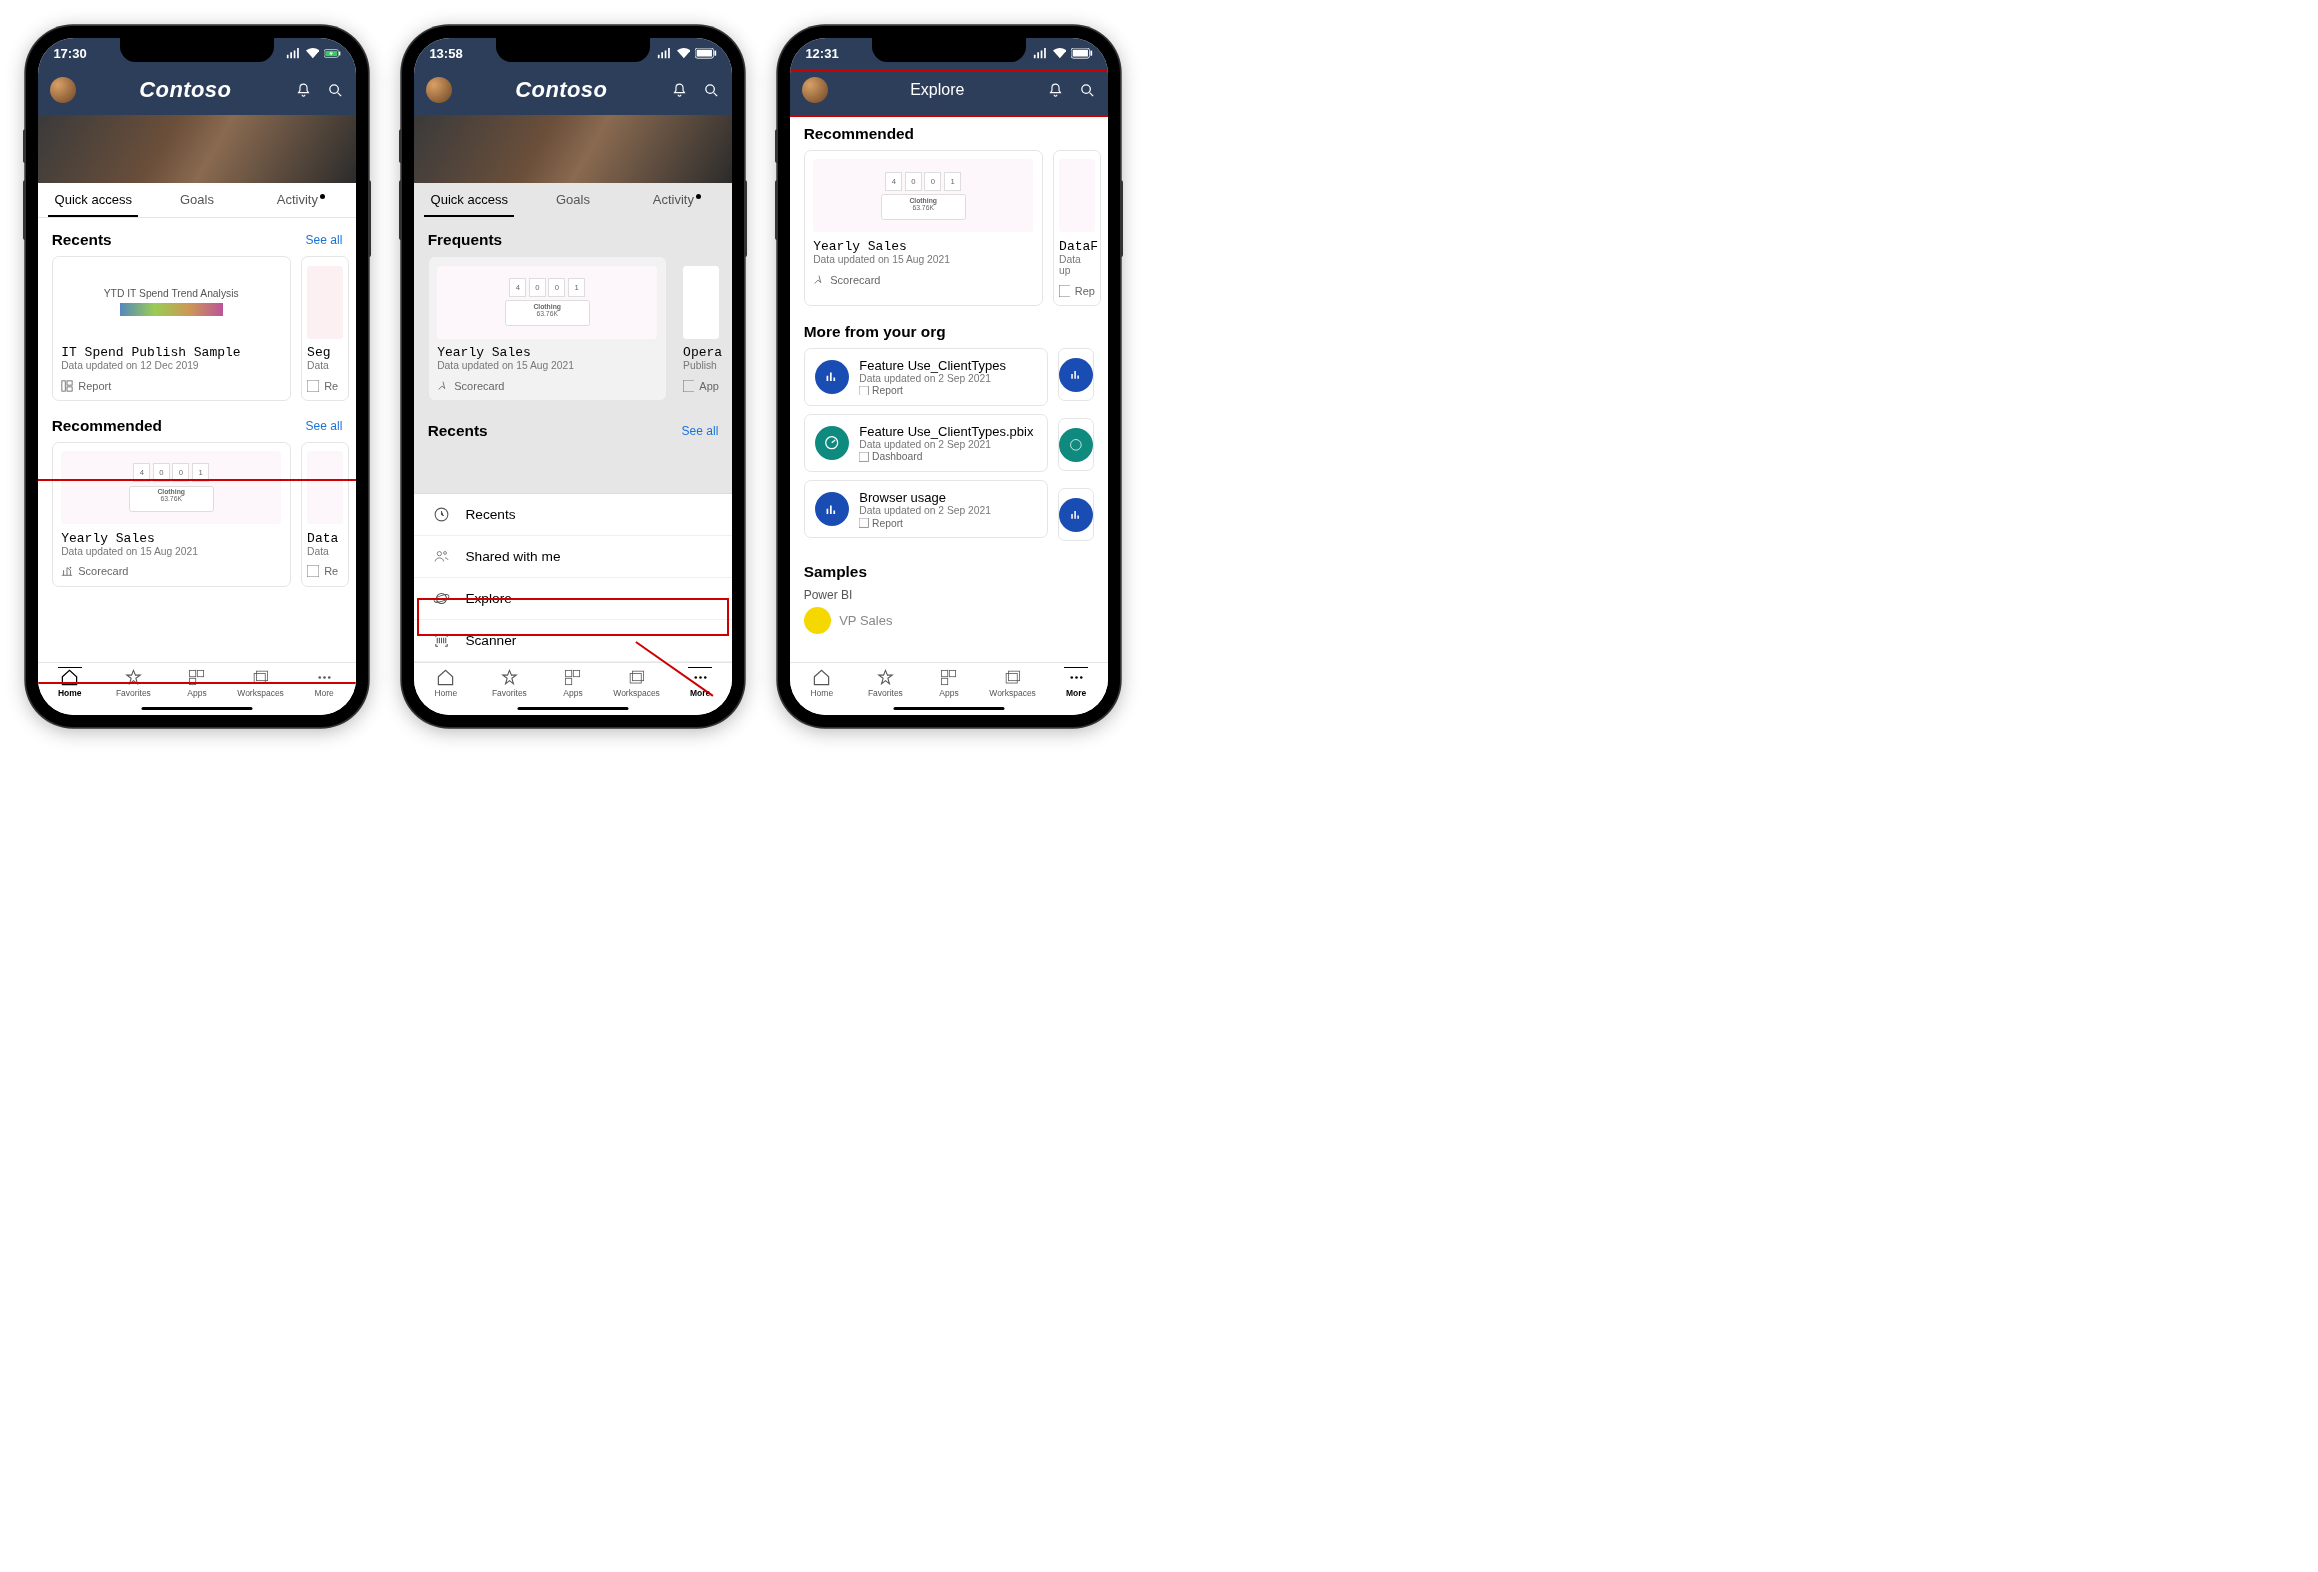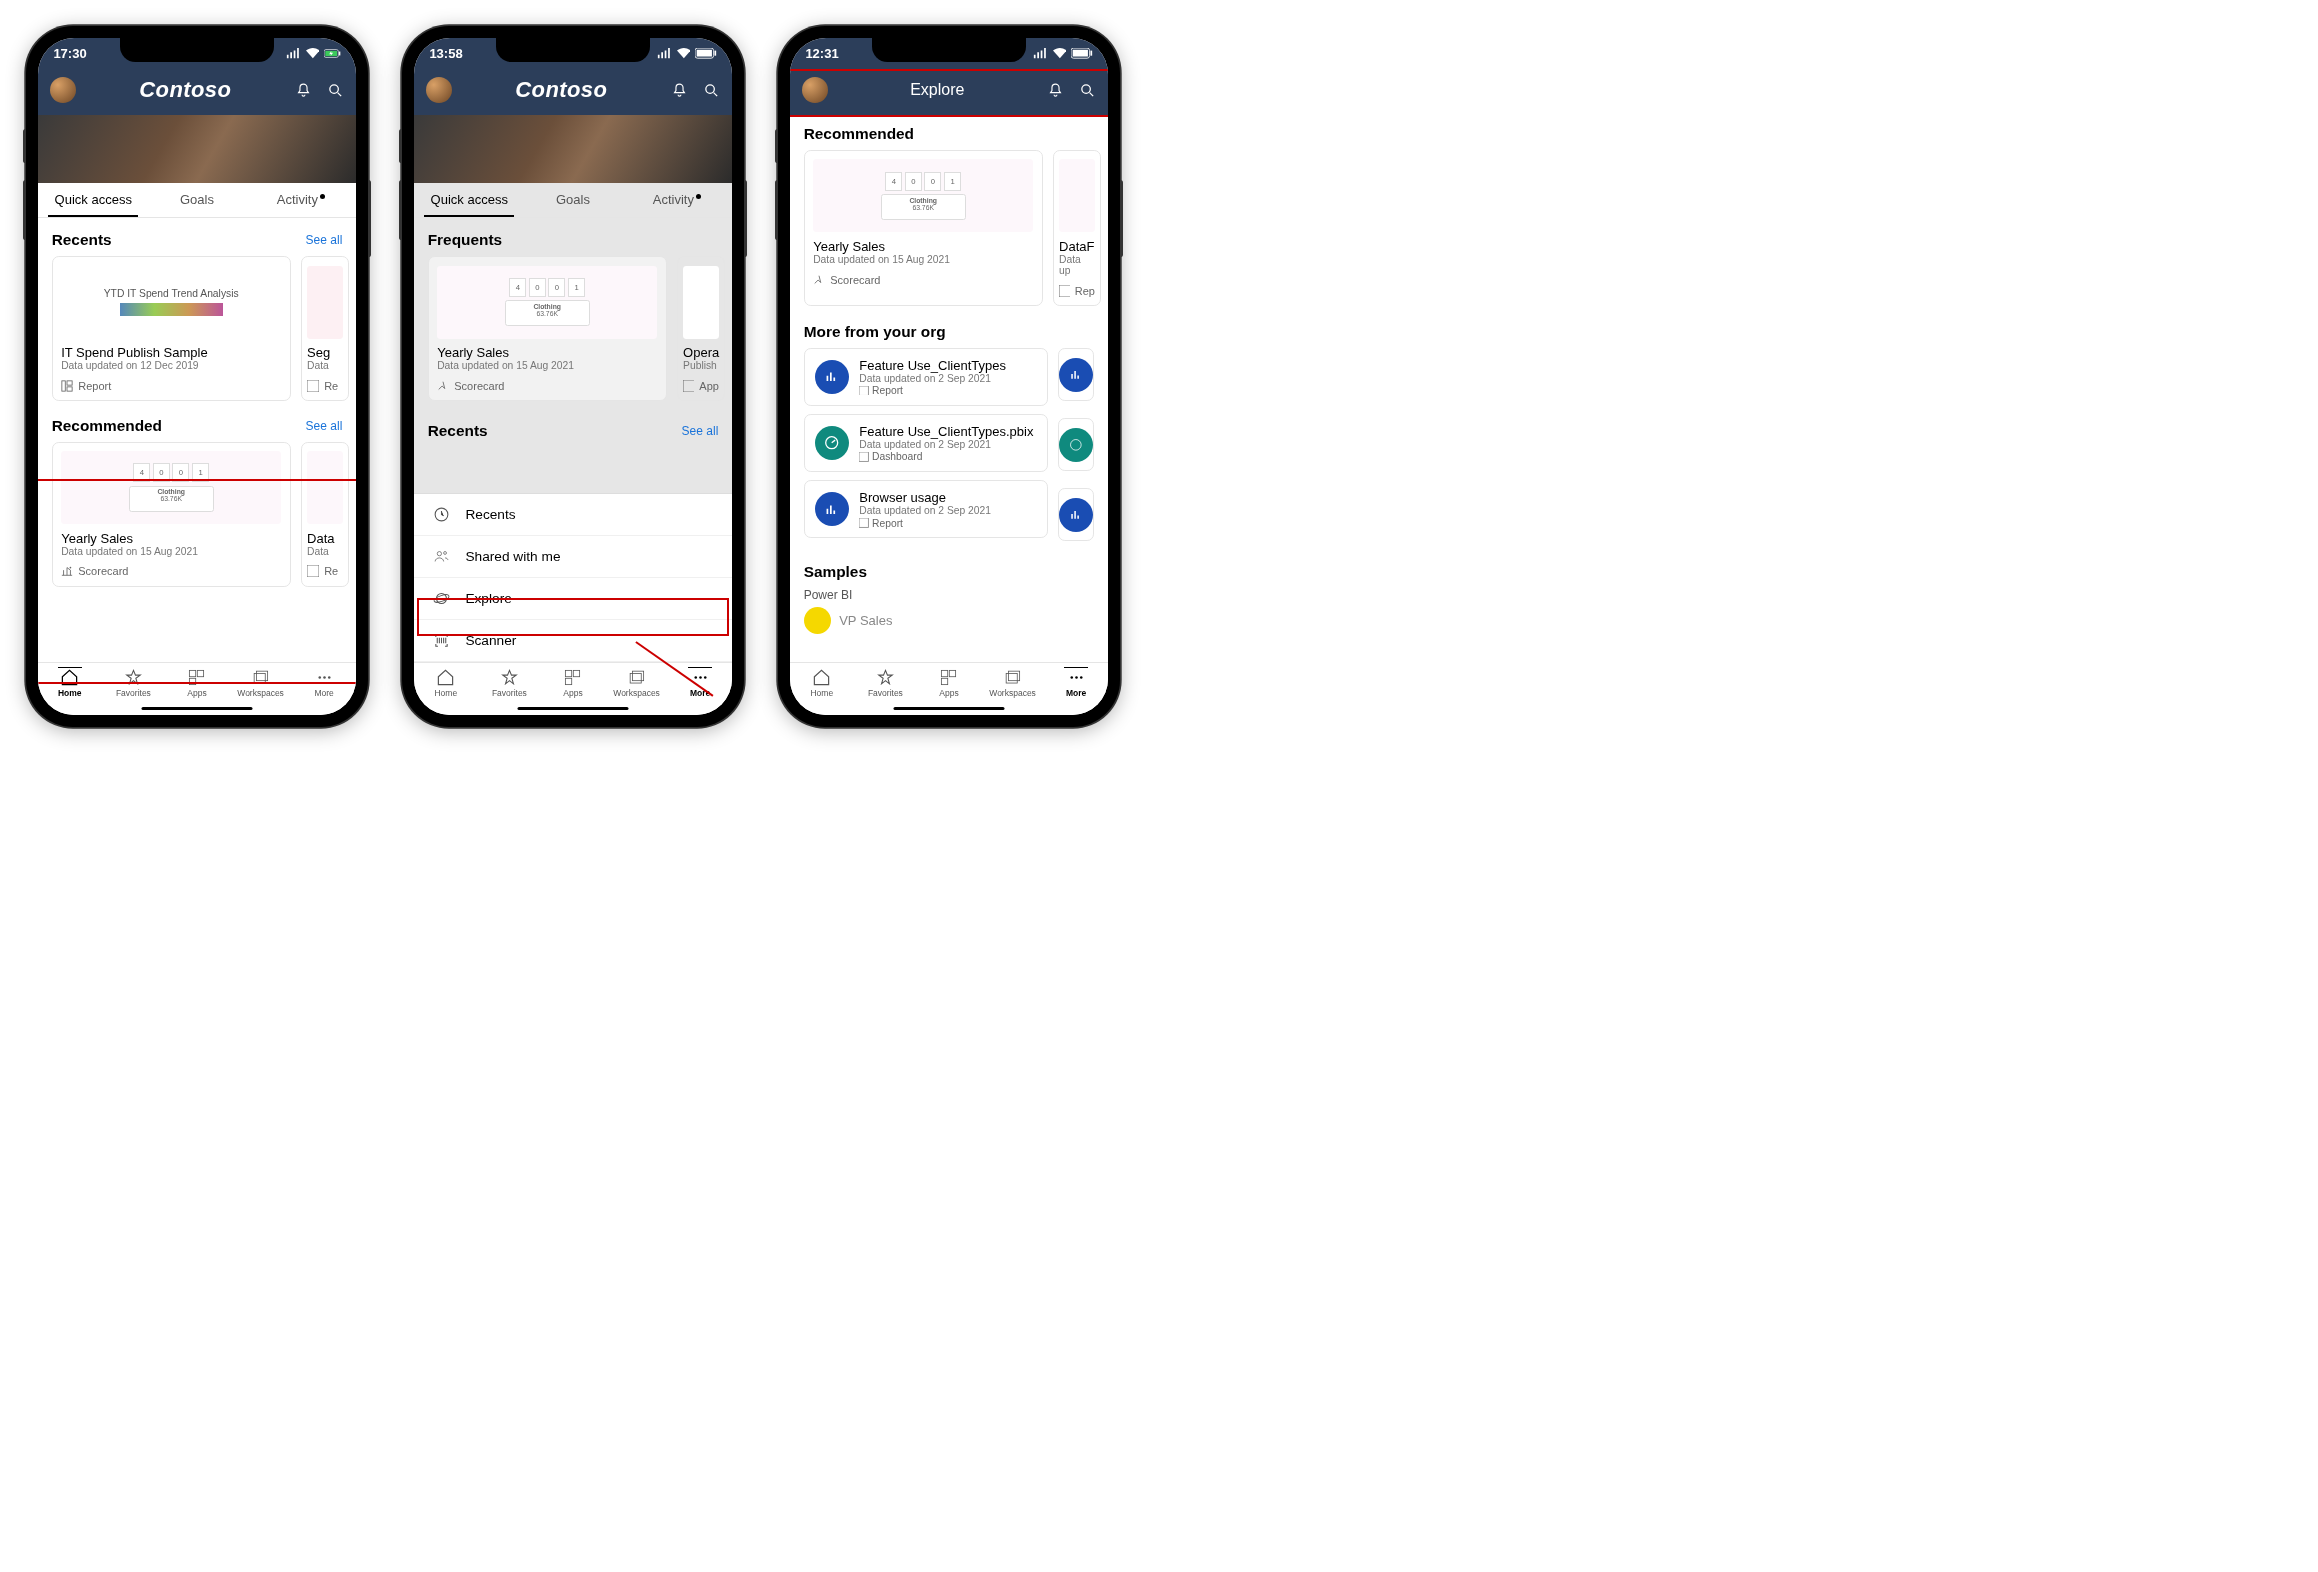--- a/index.html
+++ b/index.html
@@ -99,21 +99,21 @@
     height:73px; background:#fdf7fb; border-radius:3.4px; display:flex;
     align-items:center; justify-content:center; font-size:9.4px; color:#666;
     text-align:center; padding:5.1px; flex-direction:column; gap:3.4px;
     position:relative;
   }
   .thumb .kpi-row { display:flex; gap:2.6px; }
   .thumb .kpi { width:17px; height:19px; background:#fff; border:0.9px solid #ddd;
     font-size:7.7px; display:flex; align-items:center; justify-content:center; }
   .thumb .mini { width:85px; height:26px; background:#fff; border:0.9px solid #ddd;
     border-radius:2.6px; font-size:6.8px; padding:1.7px 3.4px; }
-  .card-title { font-size:13px; font-weight:500; margin-top:6.8px; }
+  .card-title { font-size:13px; font-weight:500; margin-top:6.8px;font-family:Liberation Mono, monospace; }
   .card-sub { font-size:10.3px; color:#777; margin-top:0; }
   .card-type { font-size:11px; color:#666; margin-top:8.5px; display:flex;
     align-items:center; gap:5.1px; }
   .partial-card {
     width:48px; flex-shrink:0; border:0.9px solid #e5e5e5; border-radius:6.8px;
     padding:8.5px 5.1px; overflow:hidden;
   }
   .more-sheet {
     position:absolute; bottom:53px; left:0; right:0; background:#fff;
     border-top:0.9px solid #ddd;

